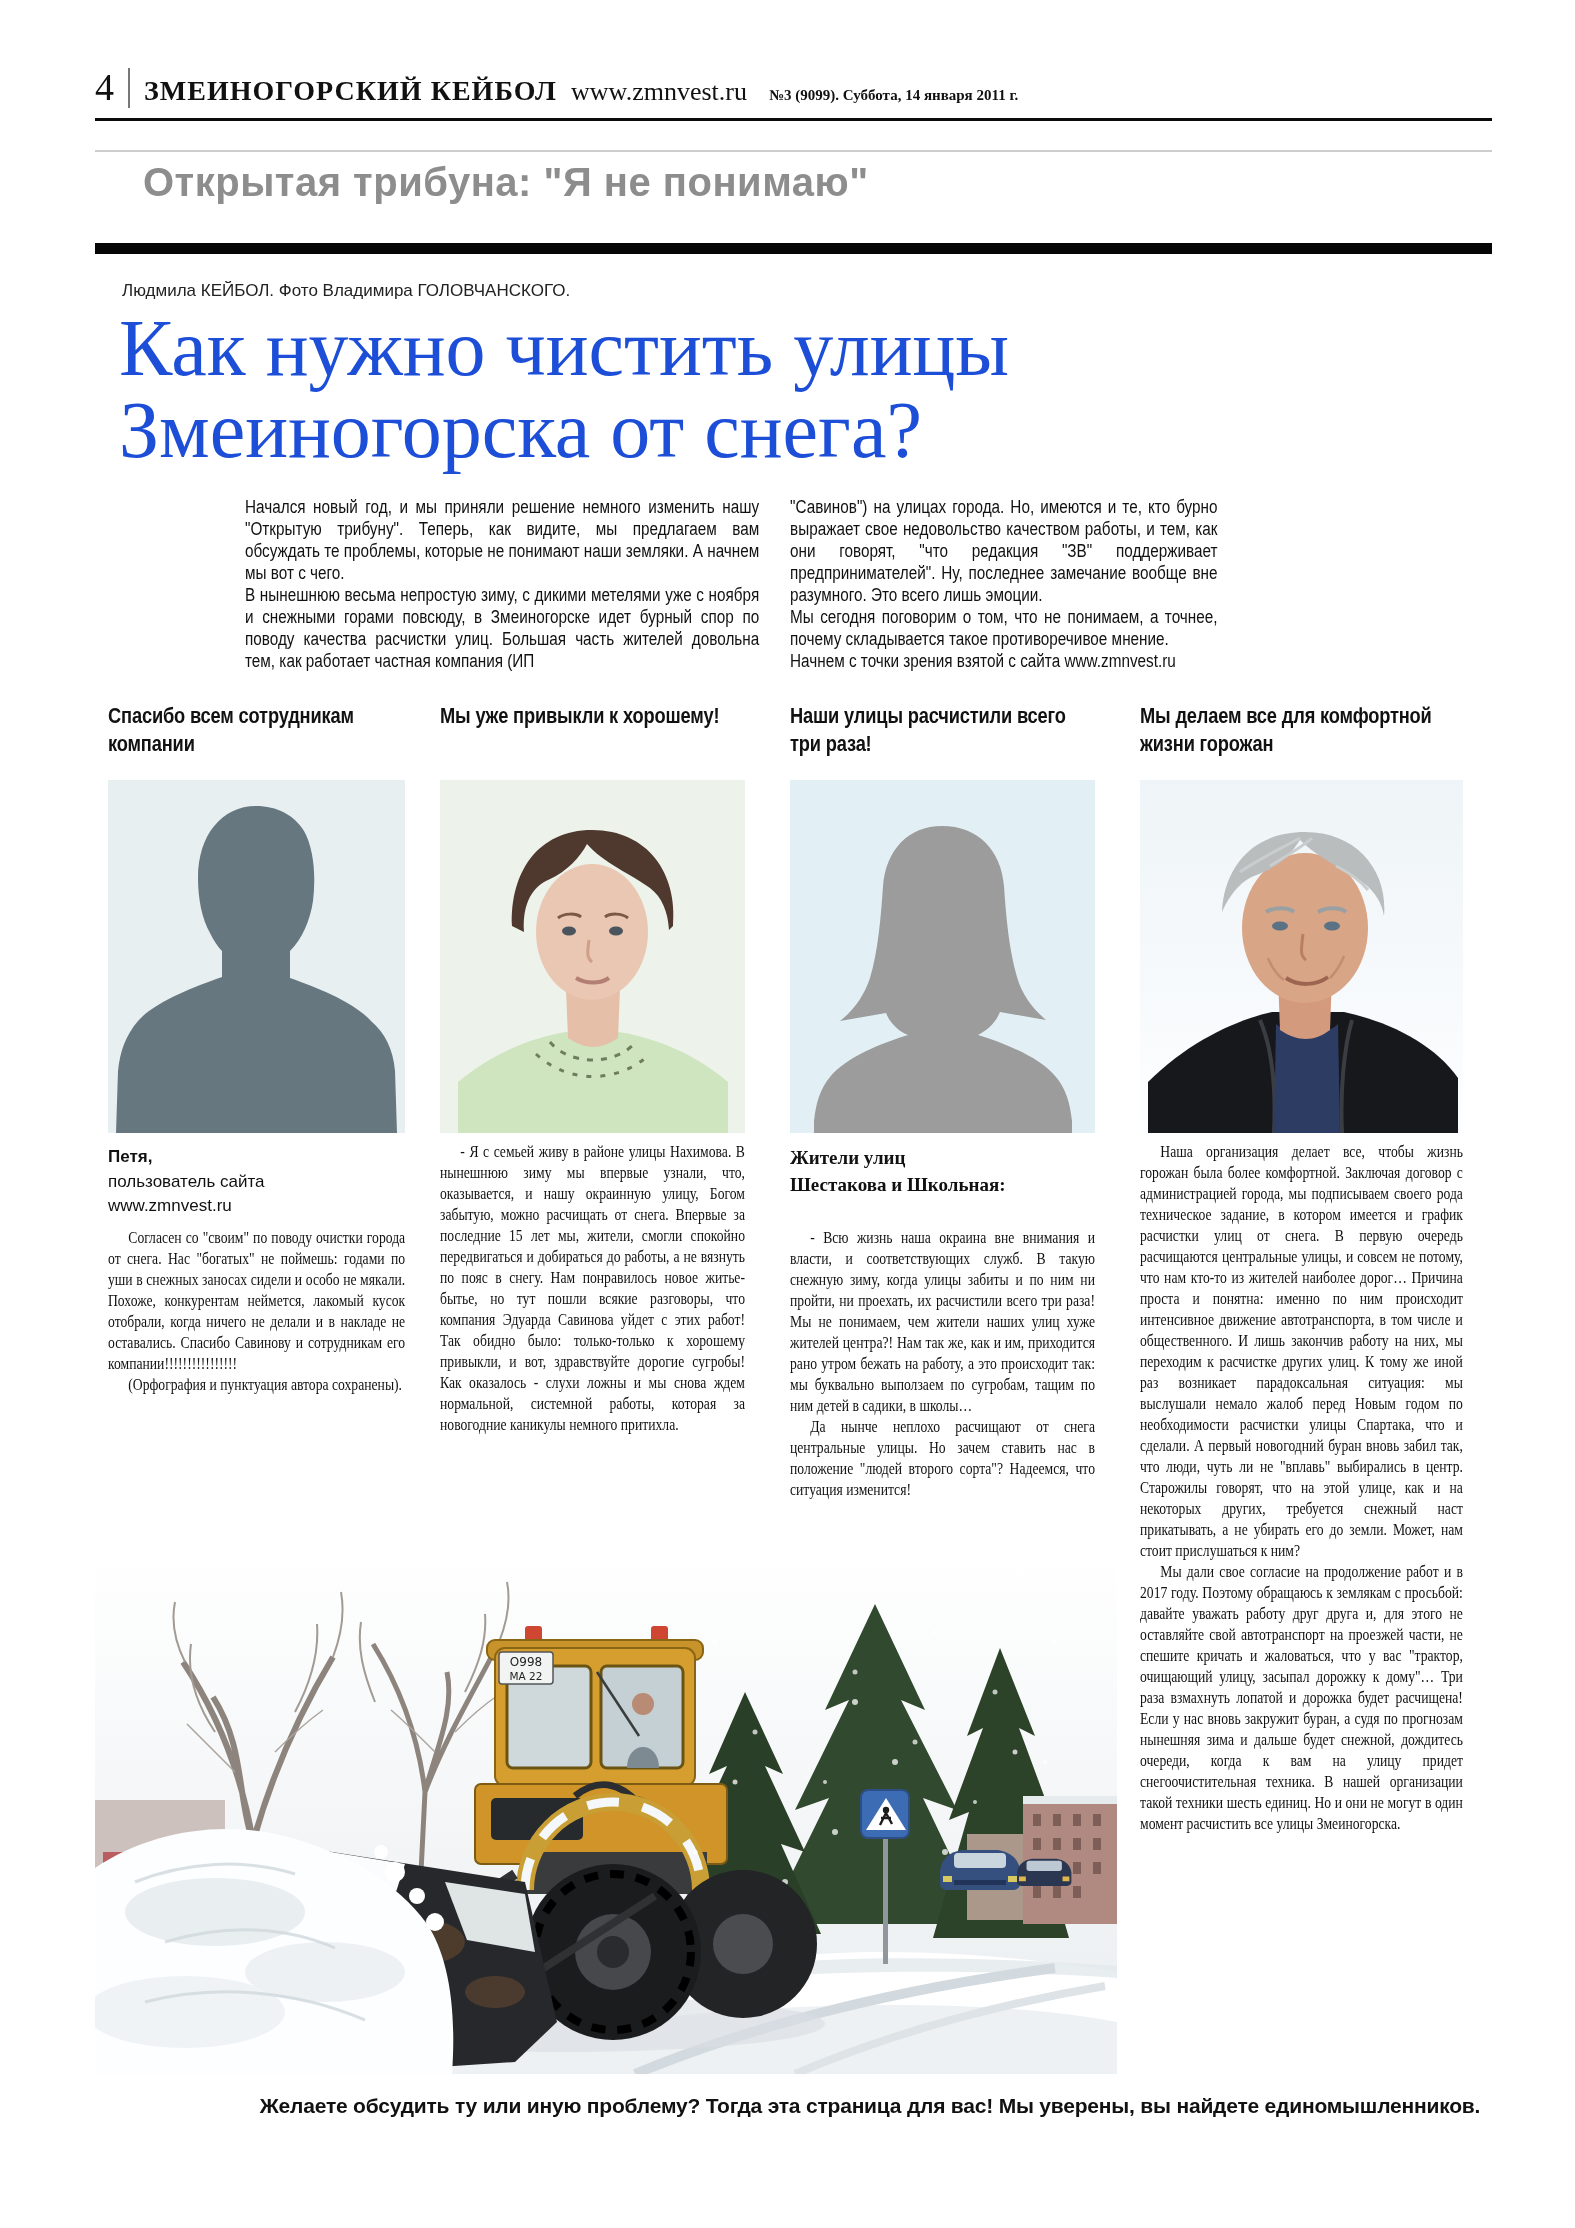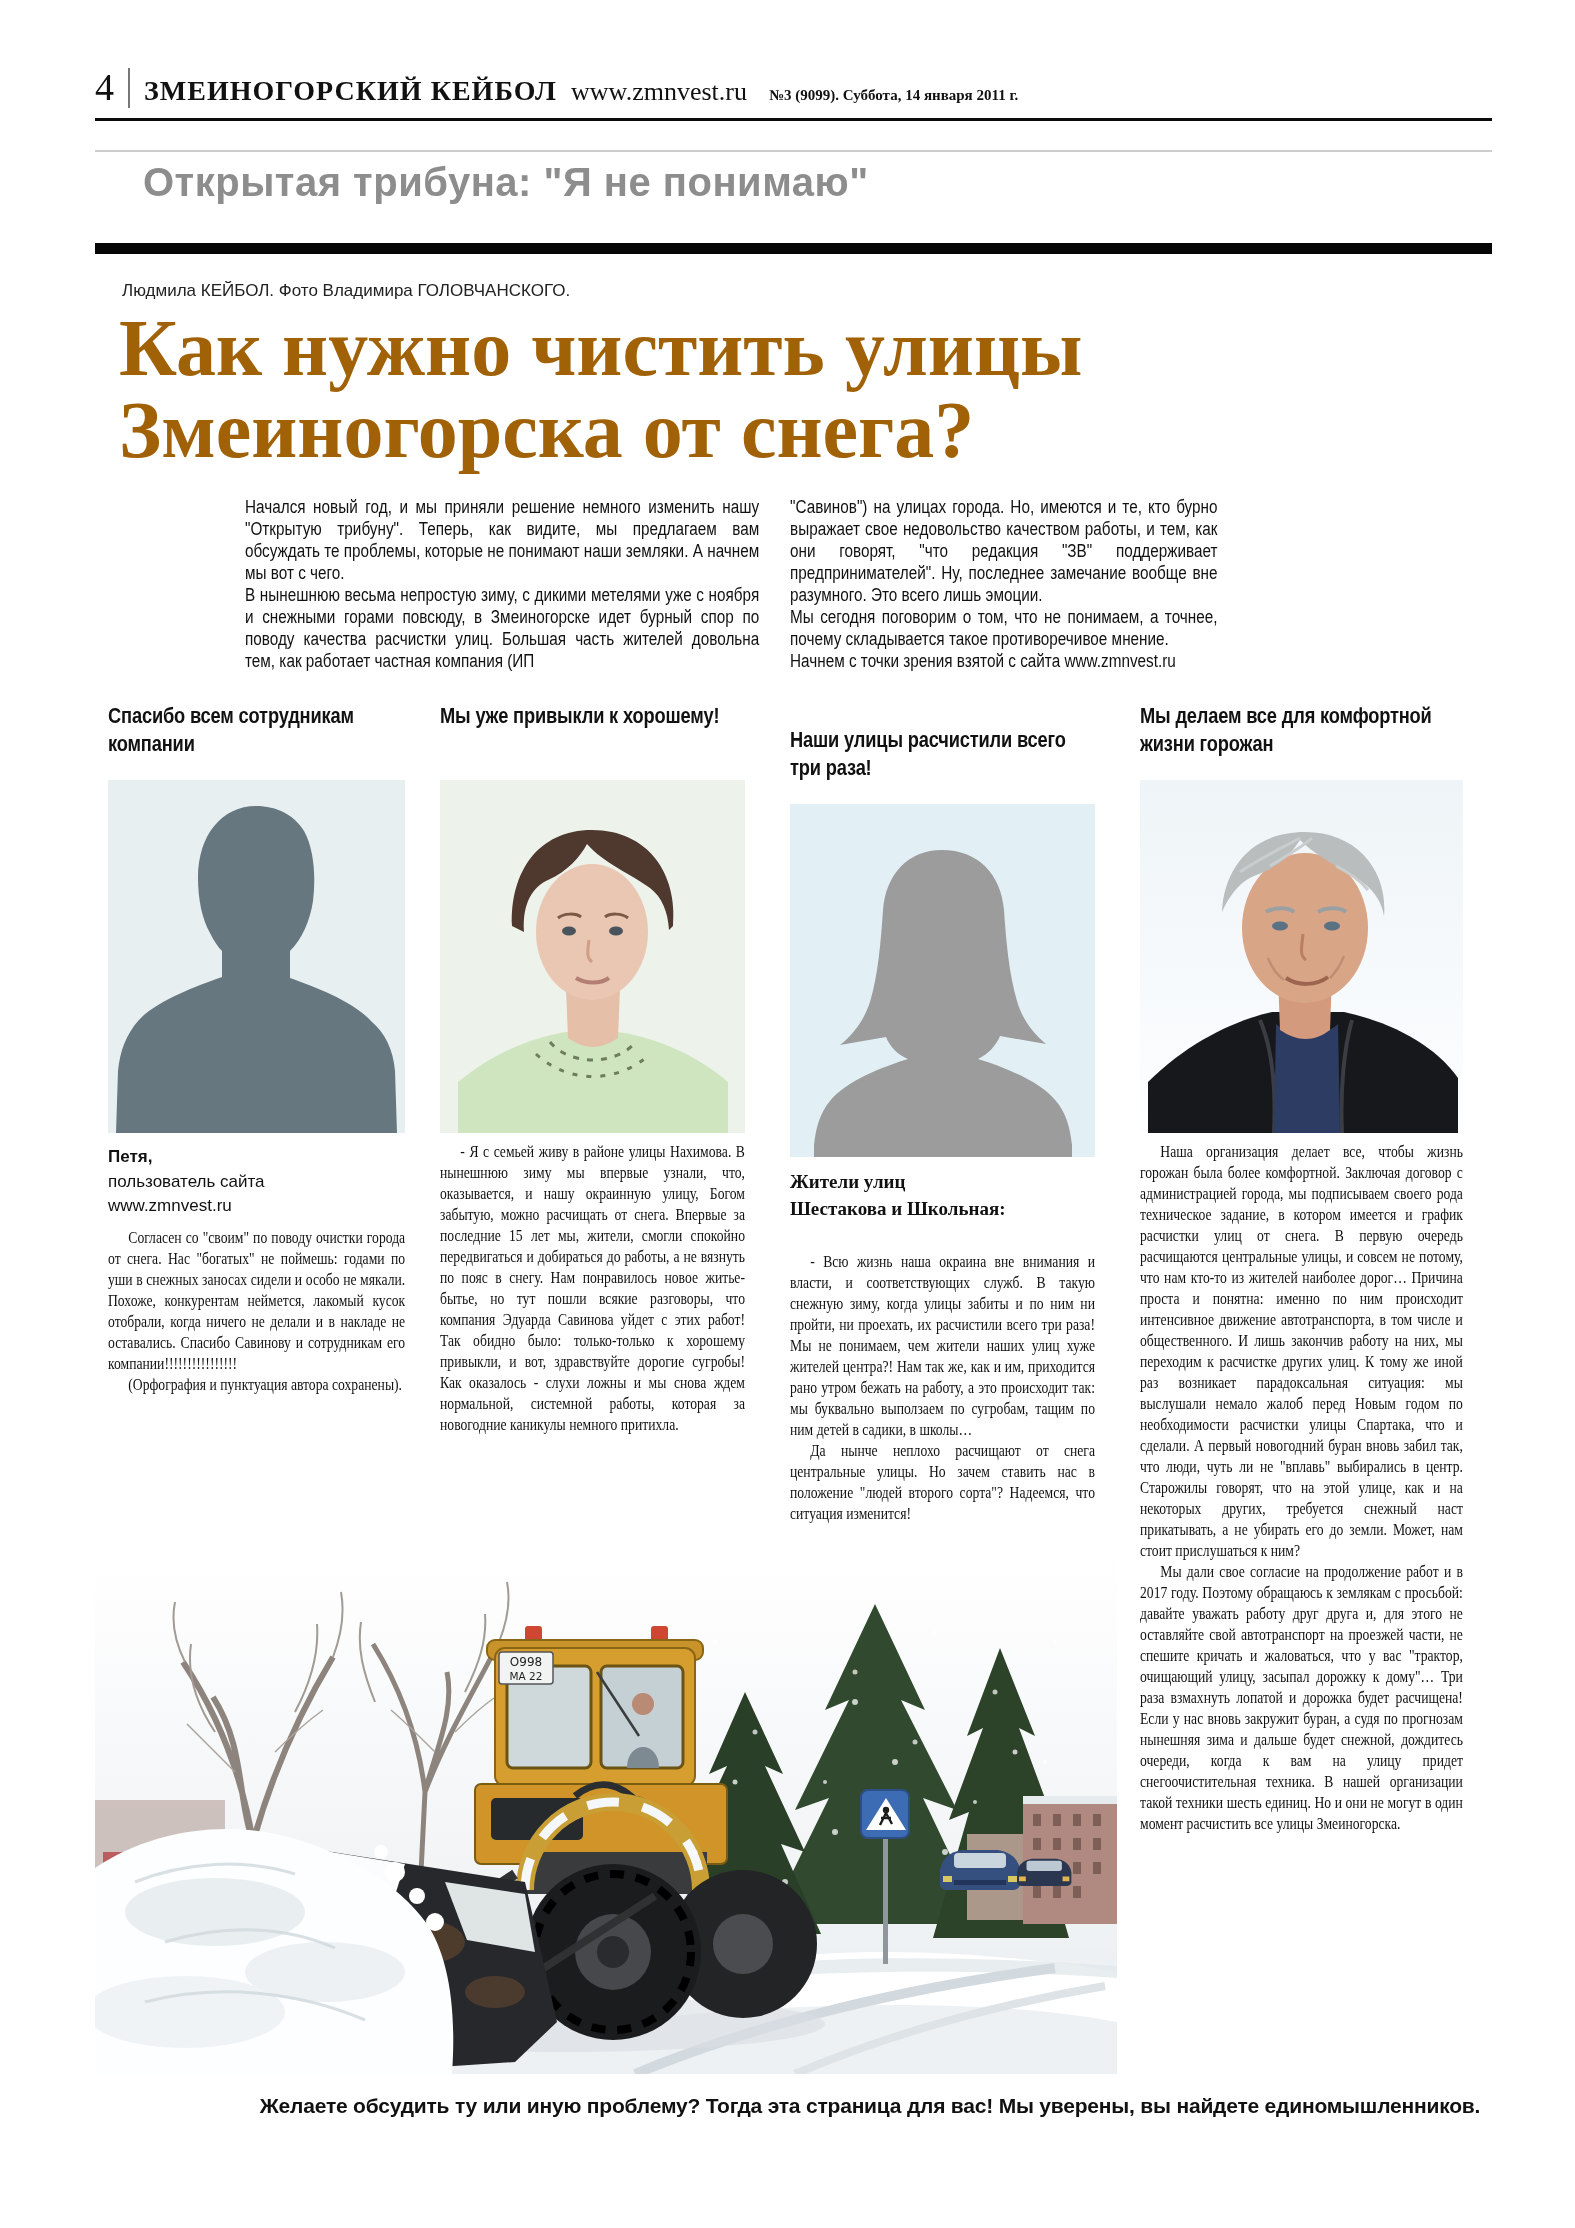--- a/index.html
+++ b/index.html
@@ -15,33 +15,33 @@
   .masthead{font-family:"Liberation Serif",serif;font-weight:700;font-size:28px;letter-spacing:1px;white-space:nowrap;}
   .site{font-family:"Liberation Serif",serif;font-size:26px;white-space:nowrap;}
   .issue{font-family:"Liberation Serif",serif;font-weight:700;font-size:15px;padding-left:8px;white-space:nowrap;}
 
   .rule-light{left:95px;top:150px;width:1397px;height:2px;background:#cdcdcd;}
   .section-title{left:143px;top:160px;font-size:40px;font-weight:700;color:#8d8d8d;letter-spacing:.5px;}
   .black-bar{left:95px;top:243px;width:1397px;height:11px;background:#060606;}
   .byline{left:122px;top:281px;font-size:17px;color:#222;}
 
   .headline{left:119px;top:308px;width:1340px;font-family:"Liberation Serif",serif;
-            font-size:80px;line-height:1.02;color:#a16207;font-weight:700;z-index:2;}
+            font-size:80px;line-height:1.02;color:#1d4ed8;font-weight:400;z-index:2;}
   .headline span{display:block;}
 
   .lead{top:497px;font-size:18px;line-height:1.22;text-align:justify;
         transform:scaleX(.85);transform-origin:0 0;z-index:2;}
   .lead p{margin:0;}
   .lead-1{left:245px;width:605px;}
   .lead-2{left:790px;width:503px;}
 
   .col{top:702px;z-index:2;}
   .col1{left:108px;width:297px;}
   .col2{left:440px;width:305px;}
-  .col3{left:790px;width:305px;margin-top:24px;}
+  .col3{left:790px;width:305px;}
   .col4{left:1140px;width:323px;}
   .subhead{height:78px;margin:0;font-size:21.5px;font-weight:700;line-height:1.32;
            letter-spacing:-.2px;width:118%;transform:scaleX(.85);transform-origin:0 0;}
   .photo{height:353px;position:relative;overflow:hidden;background:#eee;}
   .photo svg{display:block;width:100%;height:100%;}
   .caption{height:74px;margin-top:12px;font-size:17px;line-height:1.45;}
   .caption-serif{font-family:"Liberation Serif",serif;font-size:19px;line-height:1.42;}
   .cap-line{display:block;}
   .cap-line:empty{display:none;}
   .cap-name{font-weight:700;}

